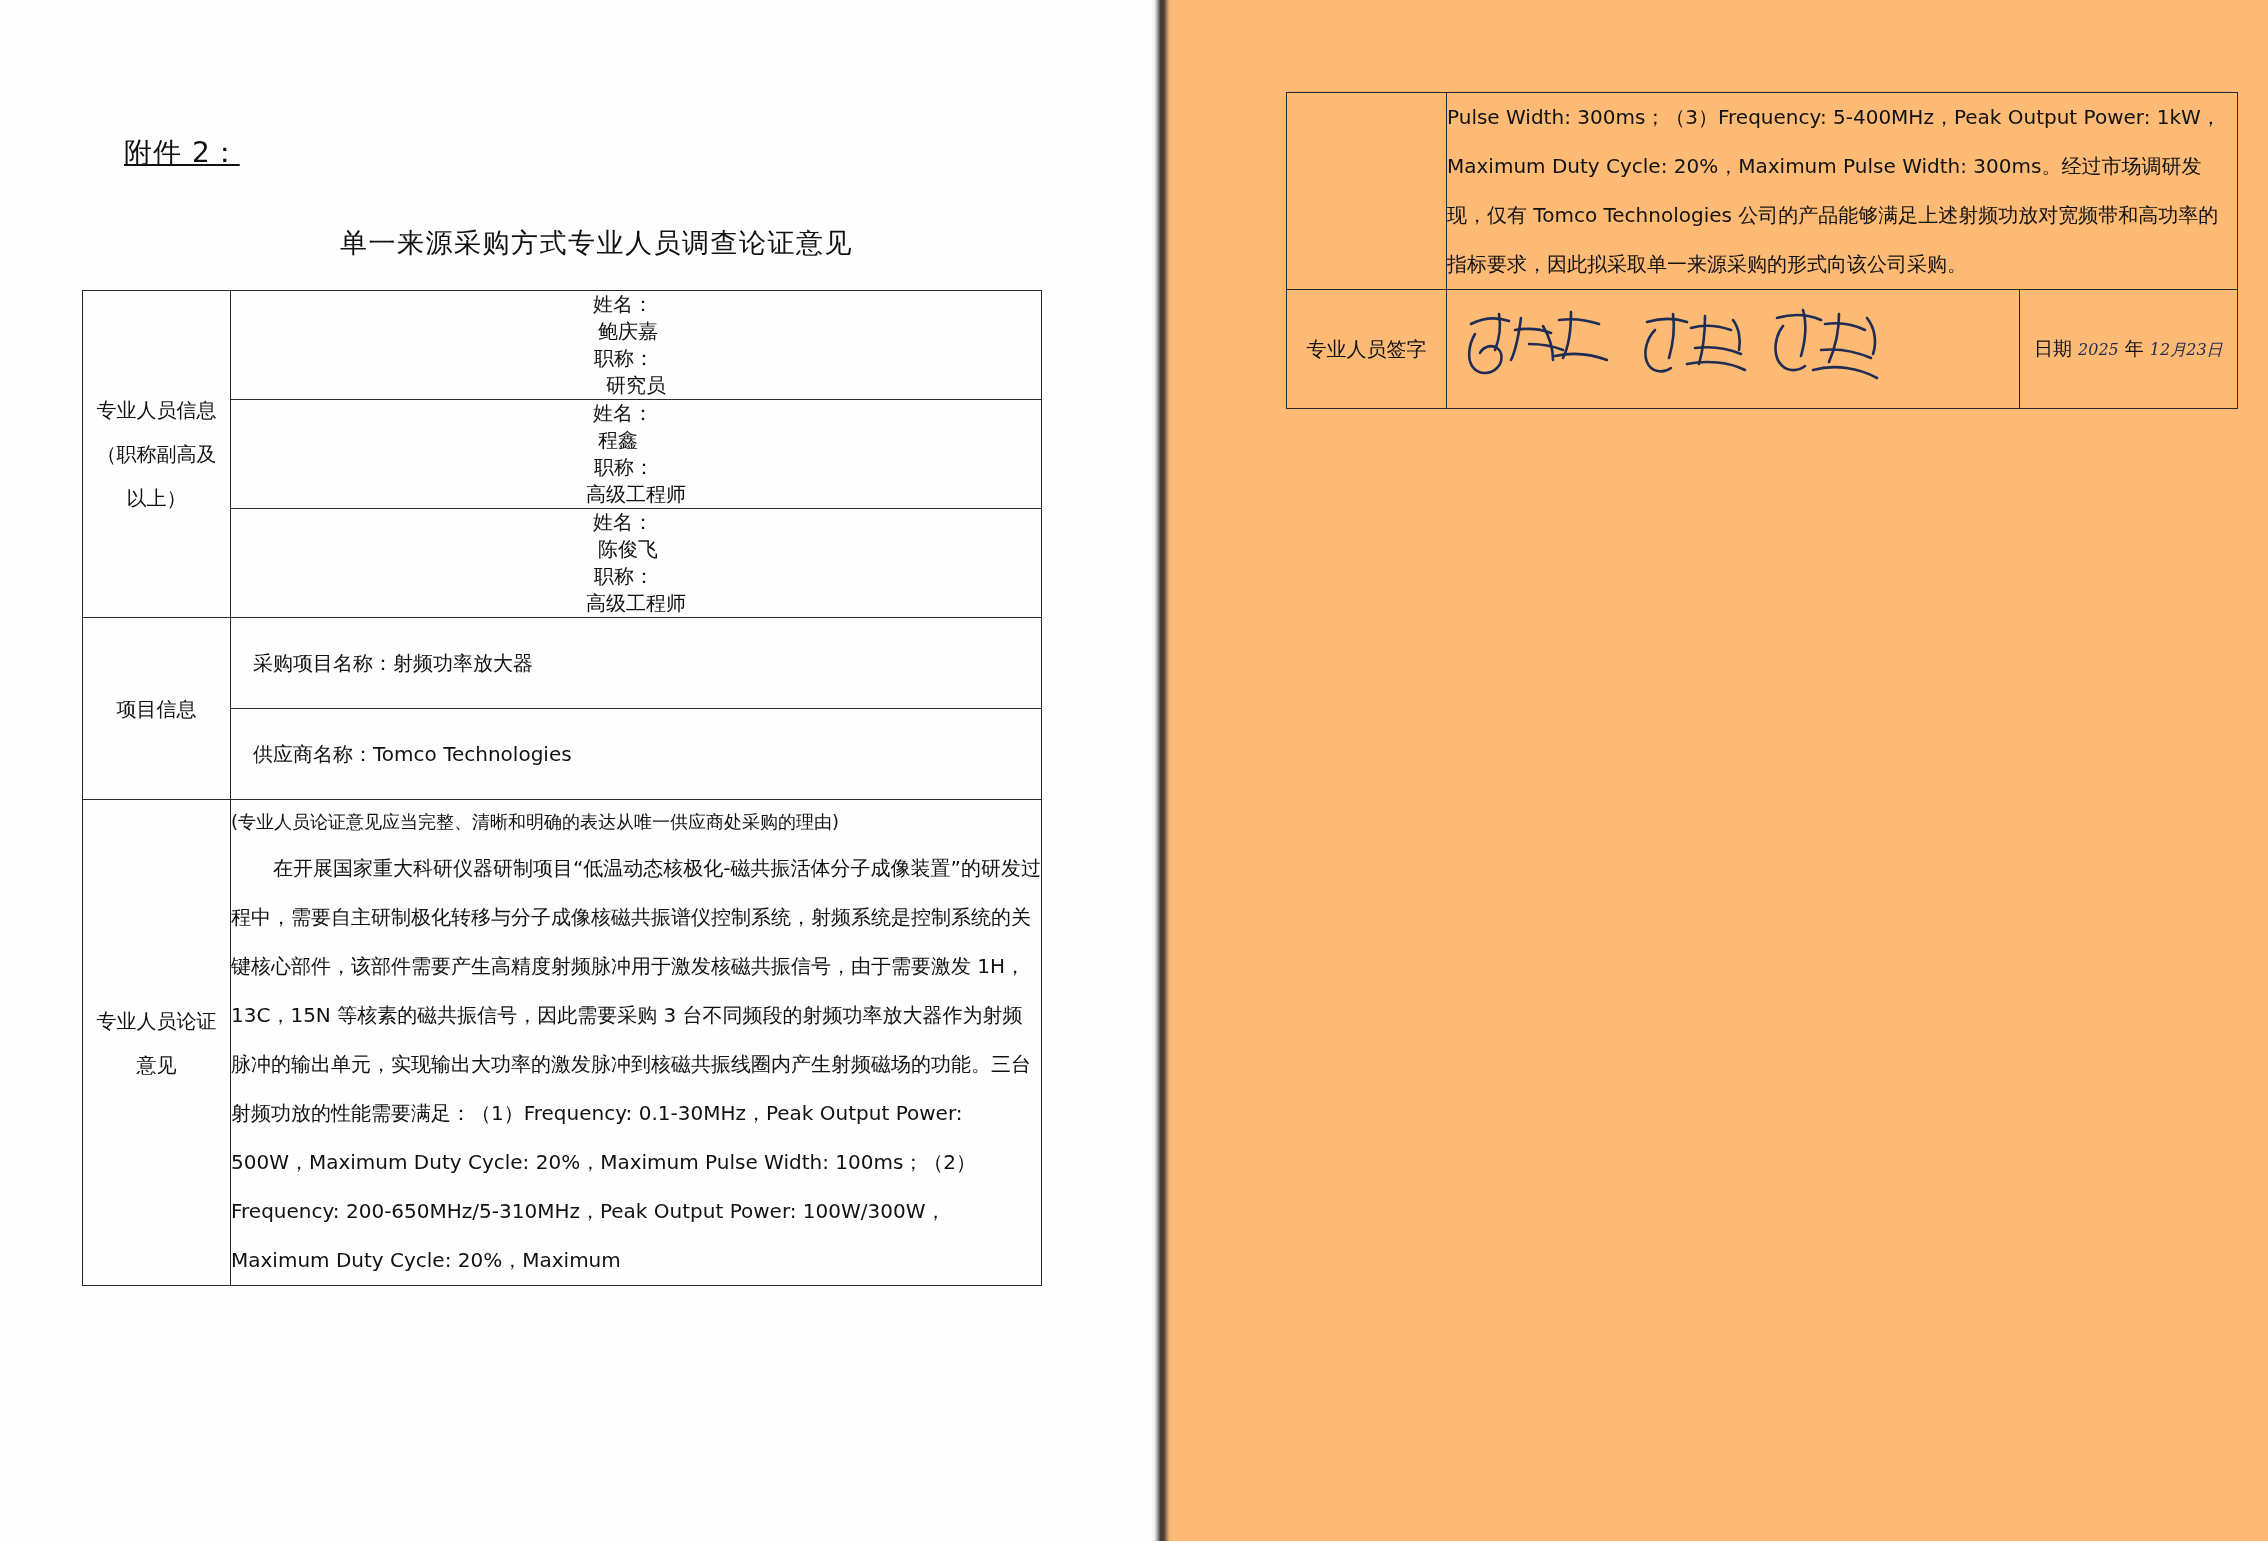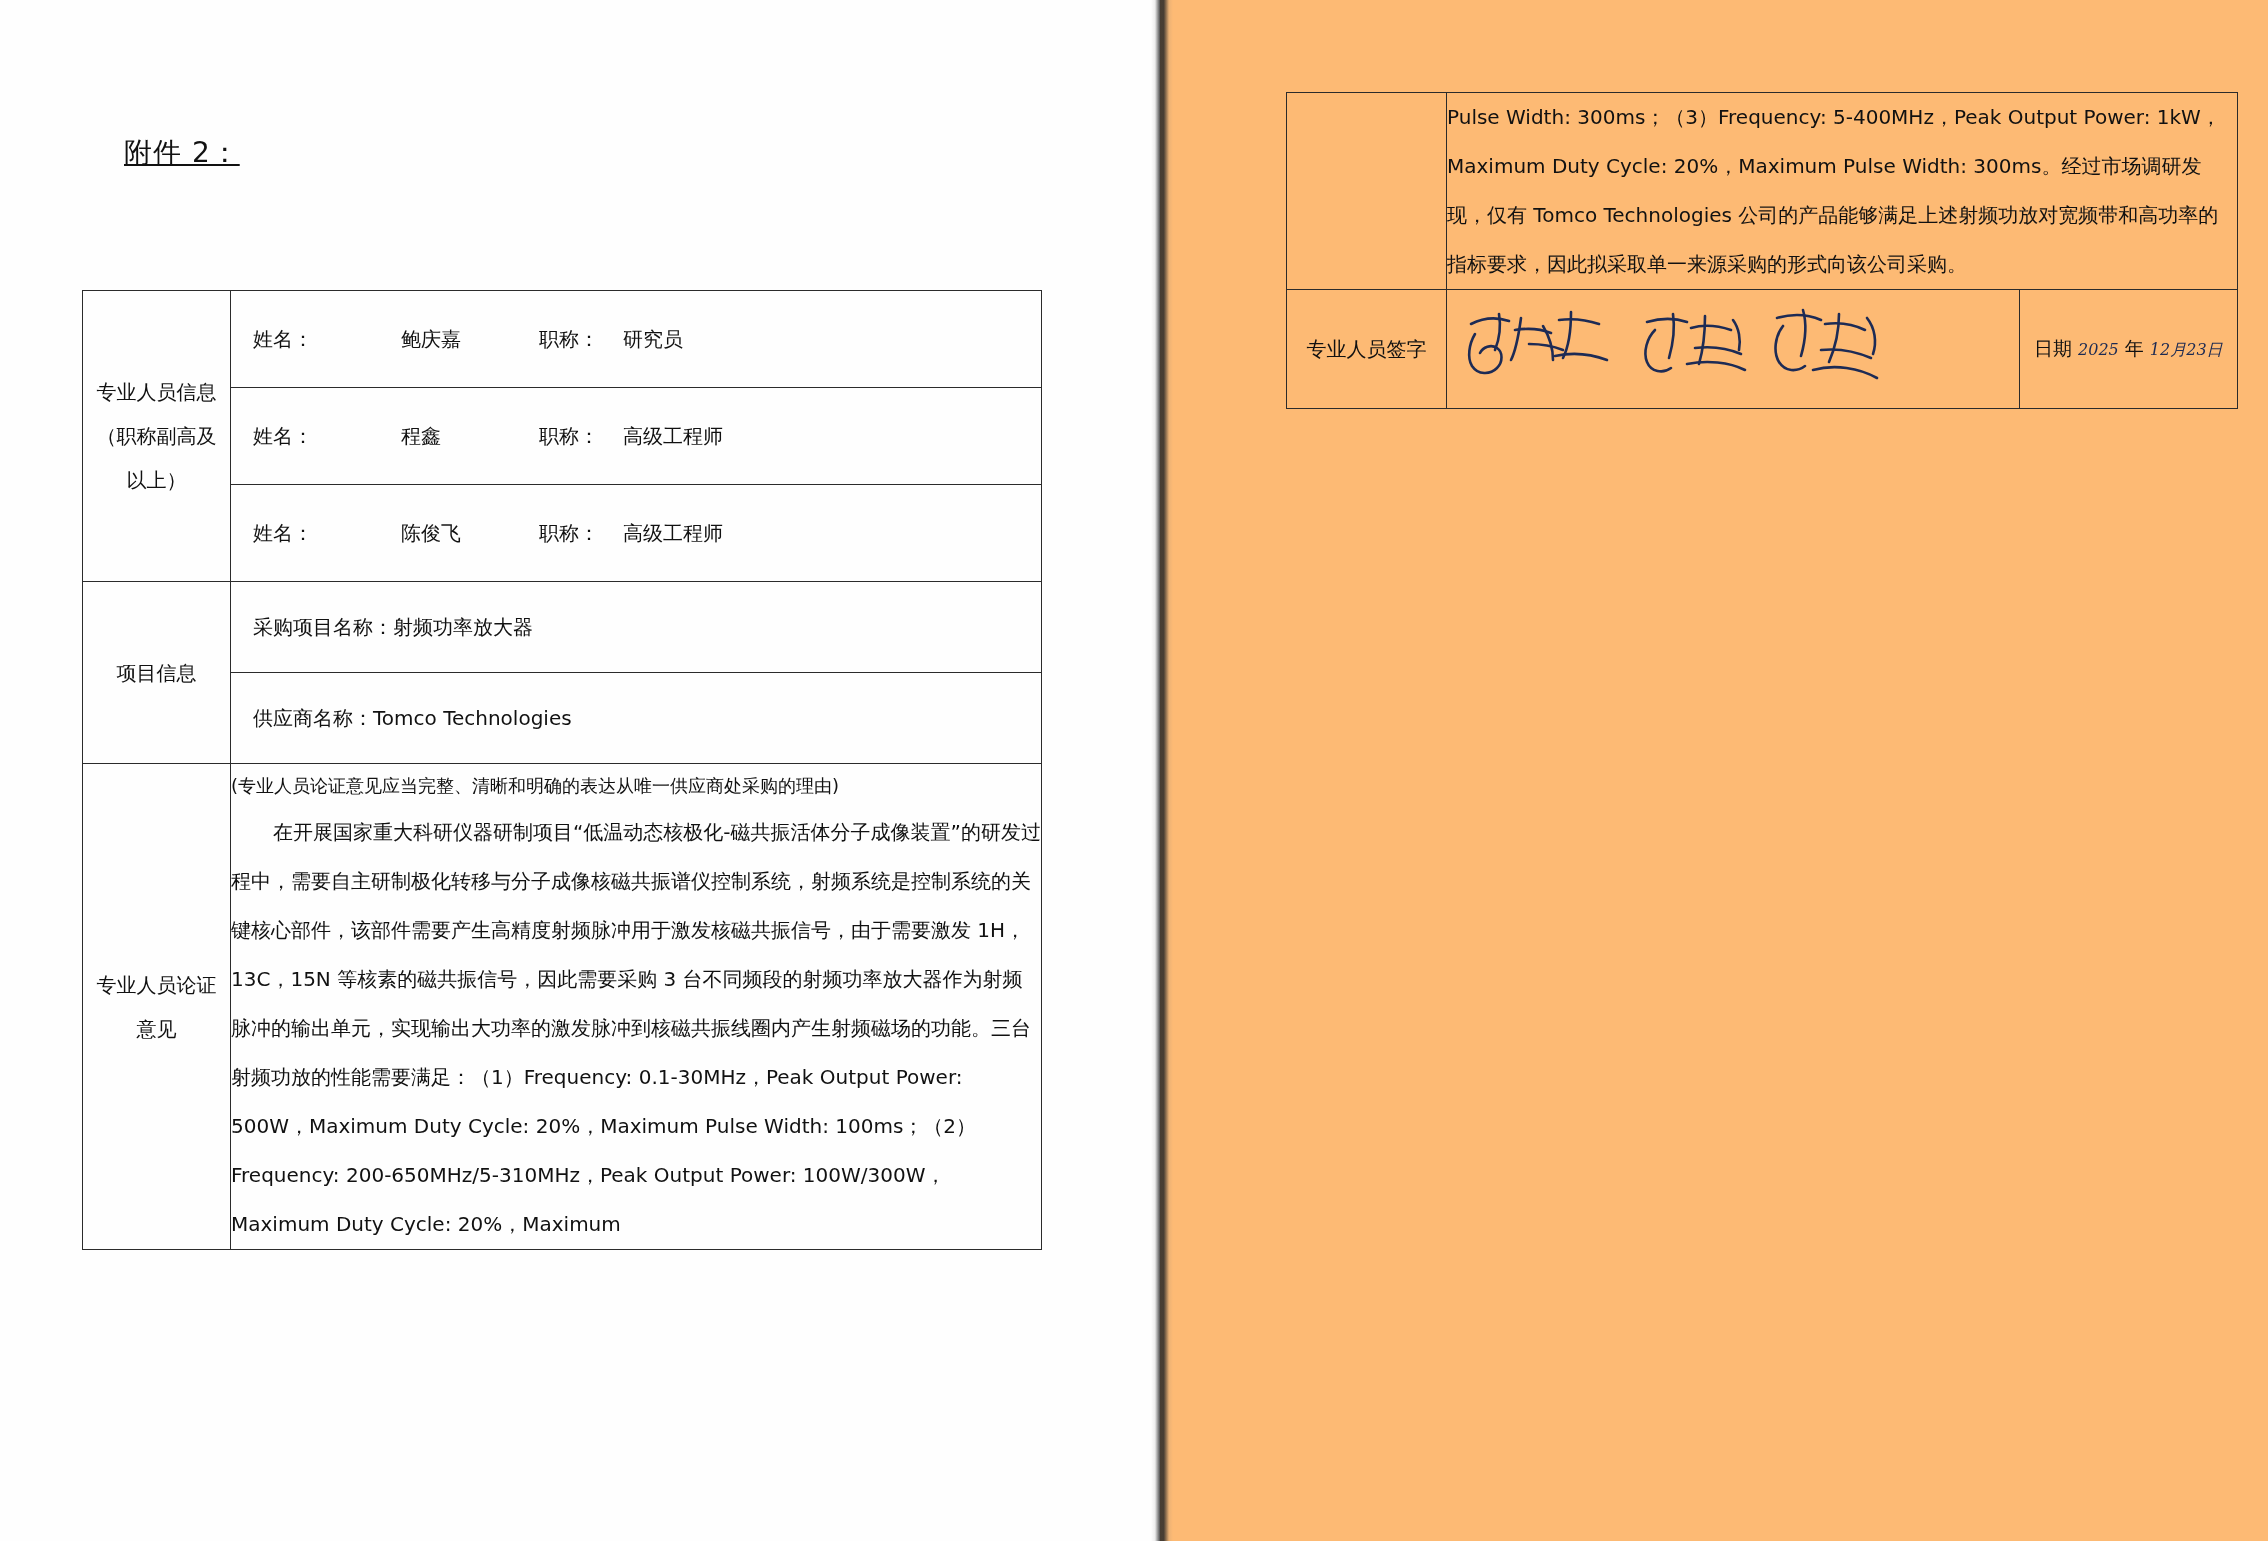--- a/index.html
+++ b/index.html
@@ -92,20 +92,21 @@
     font-size: 20px;
     line-height: 2.2;
   }
   .person-row td.person-cell {
     height: 96px;
   }
   .person-line {
     display: flex;
     align-items: center;
     padding: 0 22px;
+    flex-direction: column;
   }
   .person-line .k {
     width: 86px;
     flex: 0 0 auto;
   }
   .person-line .v-name {
     width: 200px;
     flex: 0 0 auto;
     text-align: left;
     padding-left: 62px;
@@ -197,20 +198,21 @@
 </style>
 </head>
 <body>
 
 <div class="page-wrap">
 
   <div class="page-left">
 
     <div class="attachment-label">附件 2：</div>
 
+    <div class="doc-title">单一来源采购方式专业人员调查论证意见</div>
 
     <table class="main-table">
       <colgroup>
         <col style="width:148px">
         <col>
       </colgroup>
       <tbody>
         <tr class="person-row">
           <td class="label-cell" rowspan="3">
             <div>专业人员信息</div>

